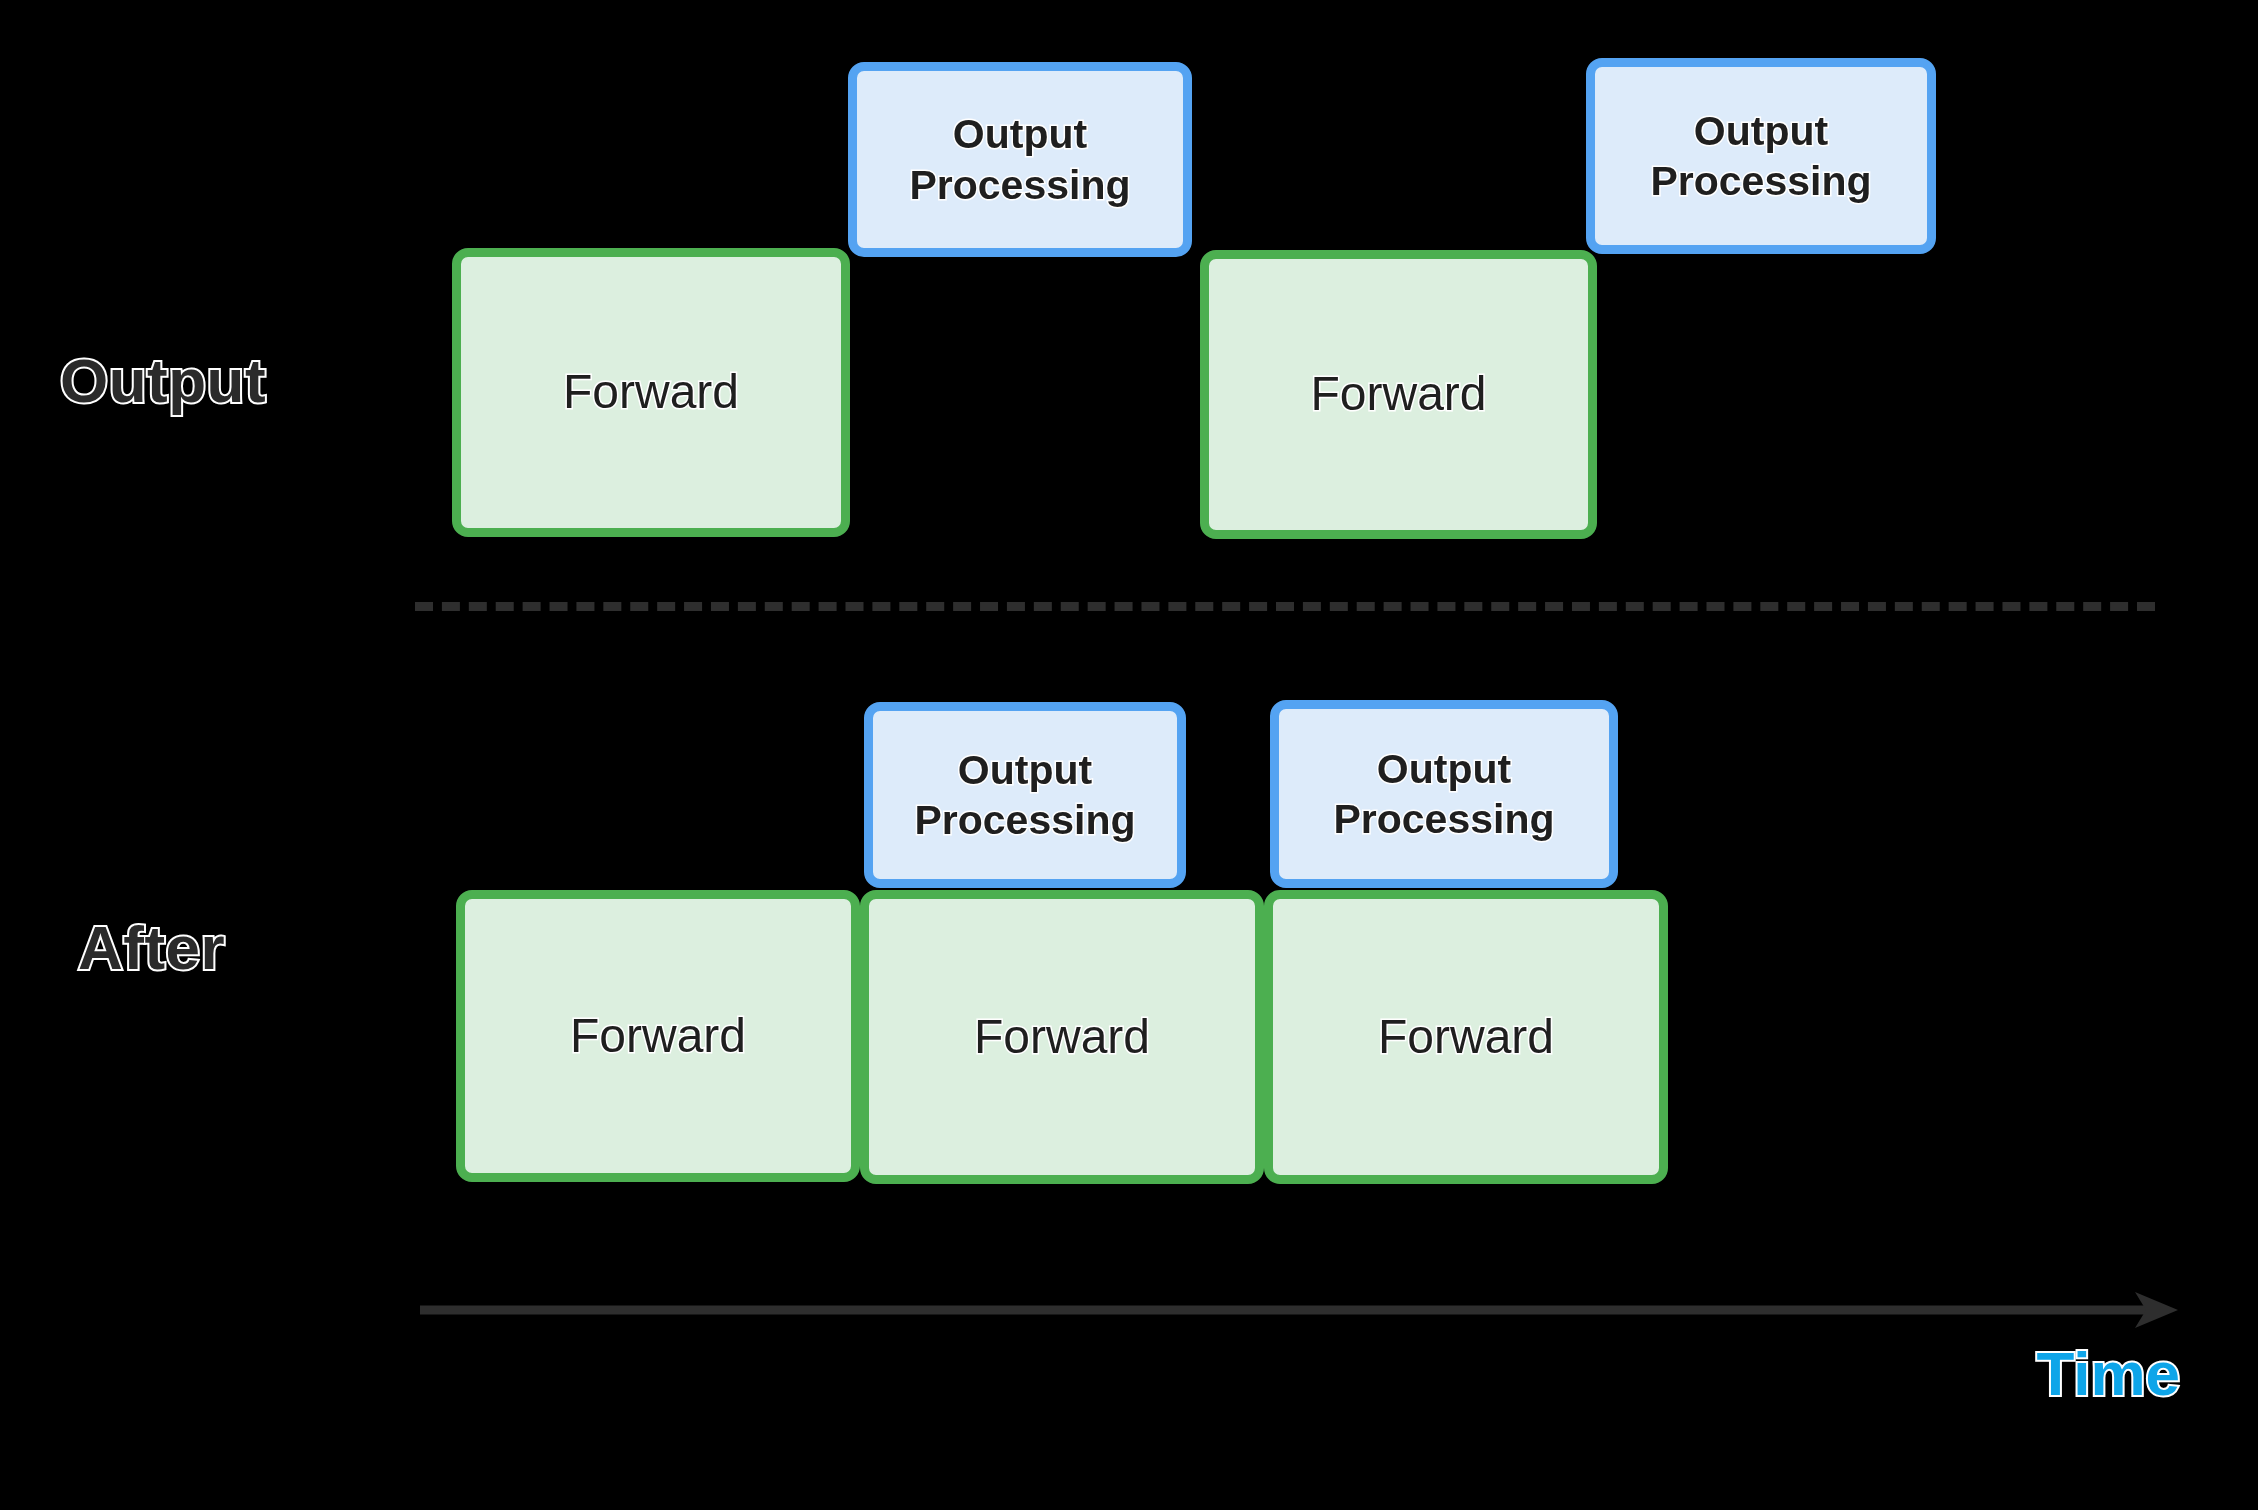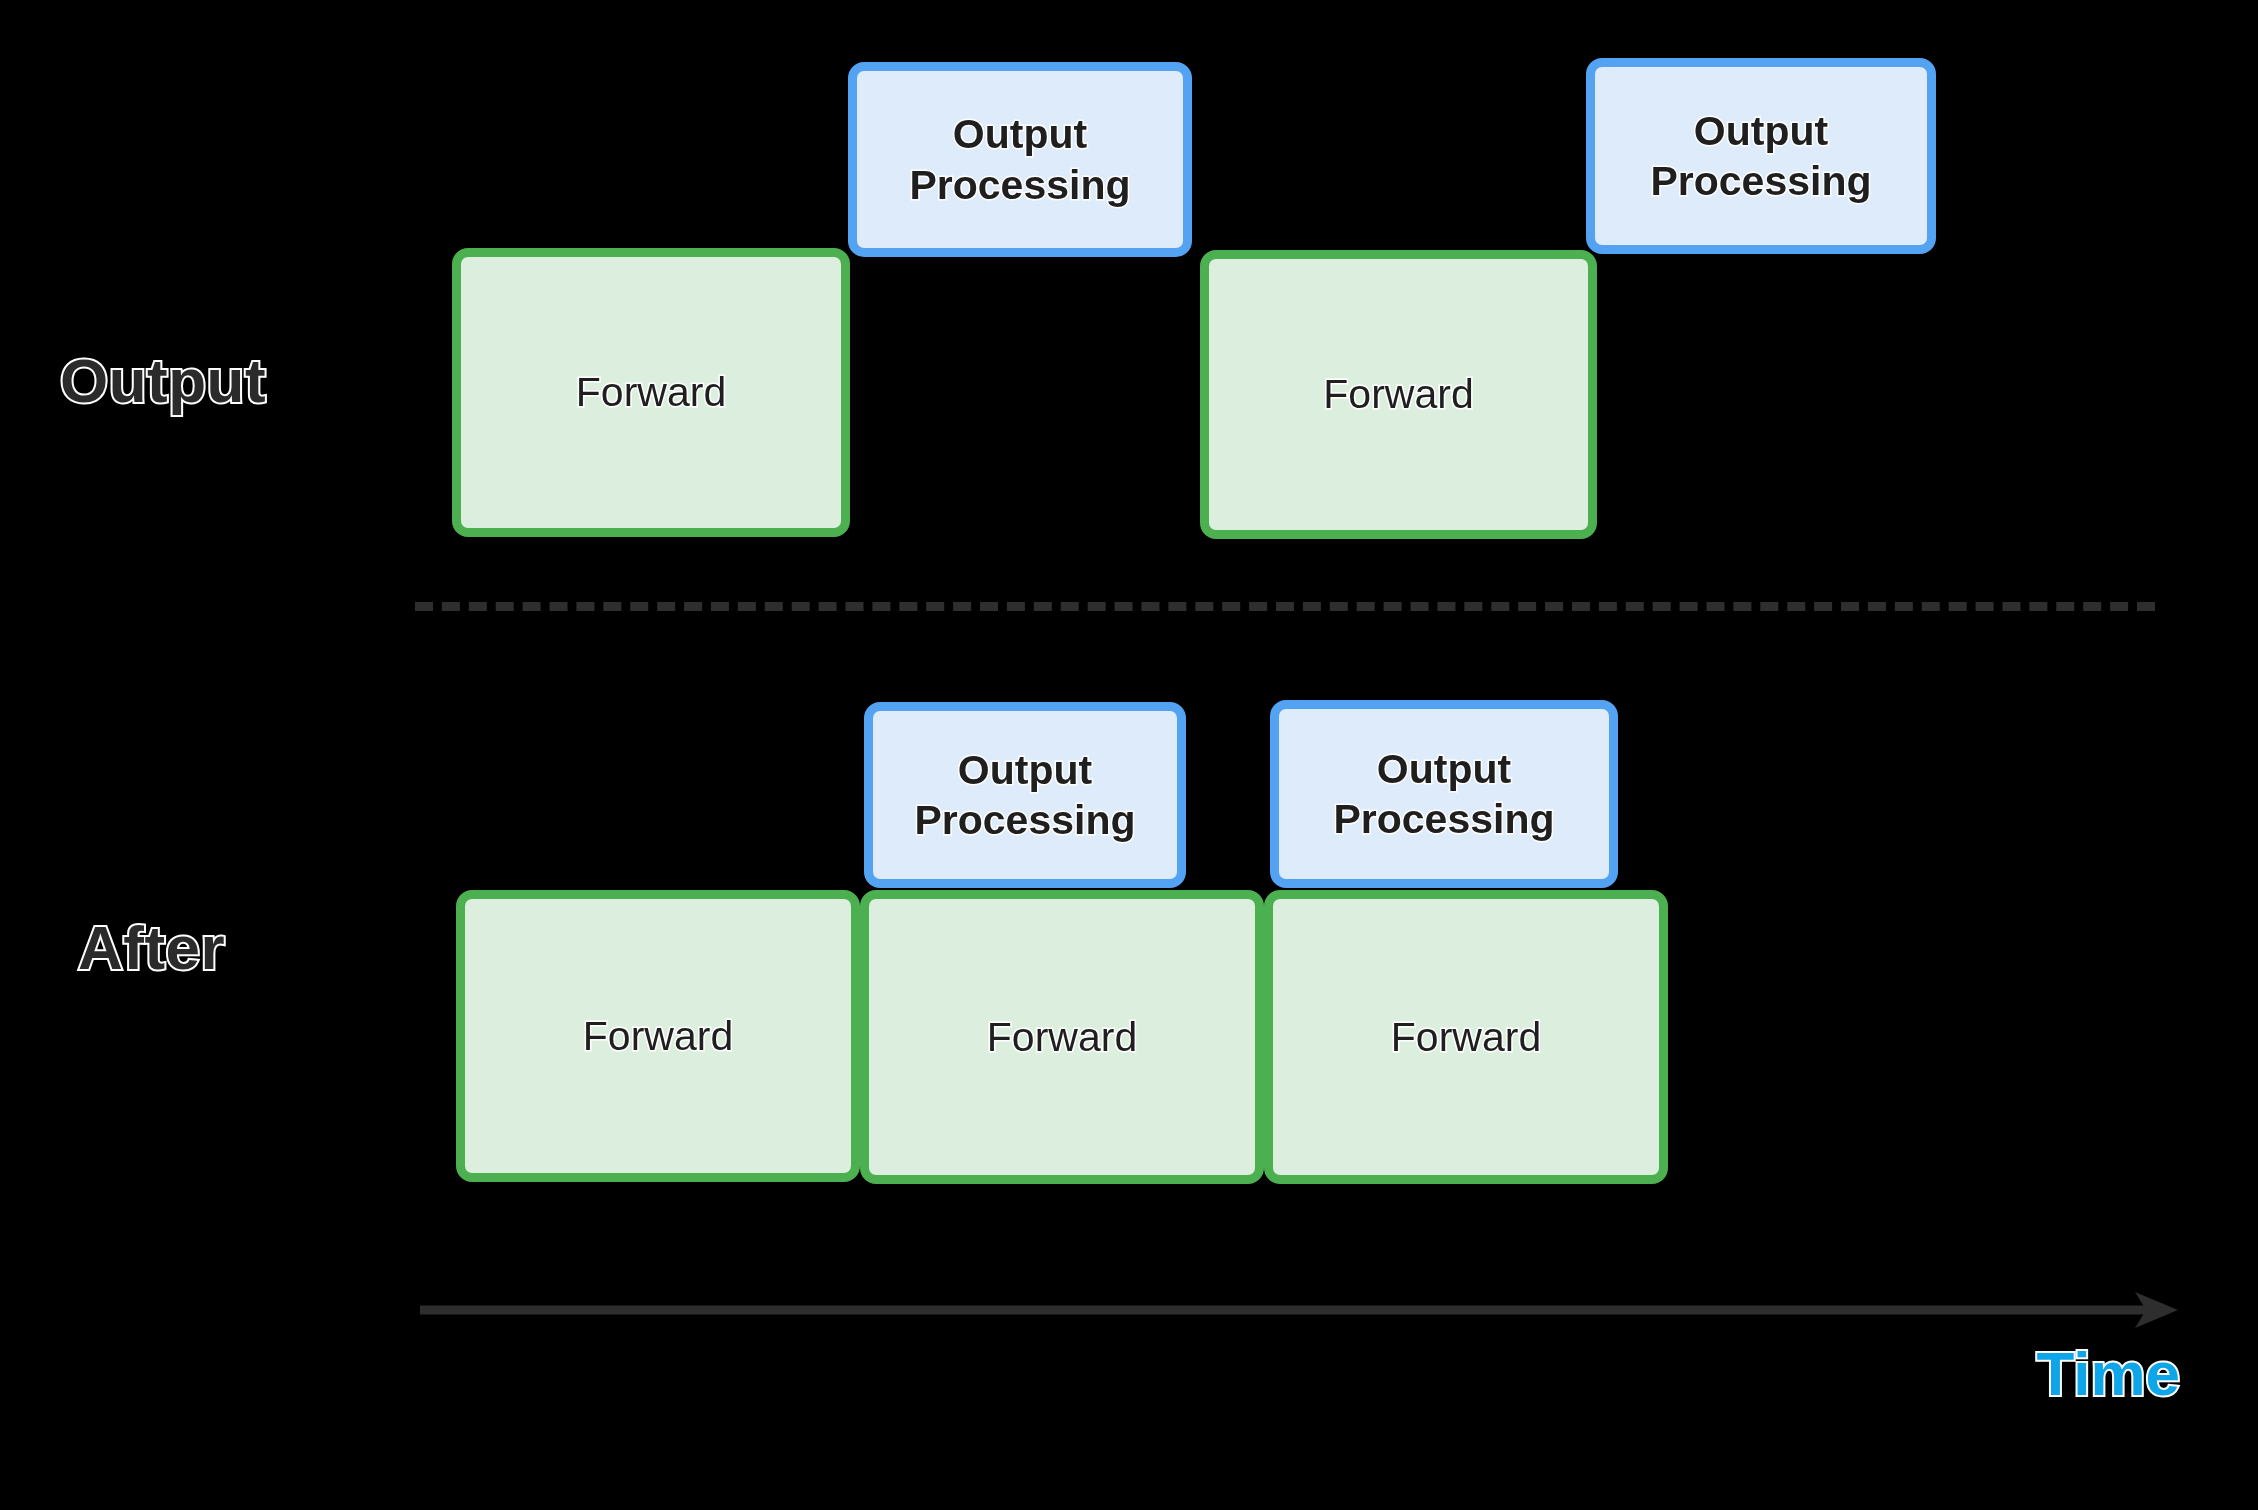--- a/index.html
+++ b/index.html
@@ -47,21 +47,21 @@
   }
   .block .txt{
     display:block;
     padding:0 0;
     -webkit-text-stroke:3px #ffffff;
     paint-order:stroke fill;
   }
   .block.forward{
     background:#dcefdf;
     border:9px solid #4caf50;
-    font-size:41px;
+    font-size:48px;
     font-weight:400;
   }
   .block.output{
     background:#ddebfa;
     border:9px solid #54a3f2;
     font-size:41px;
     font-weight:700;
   }
 
   

